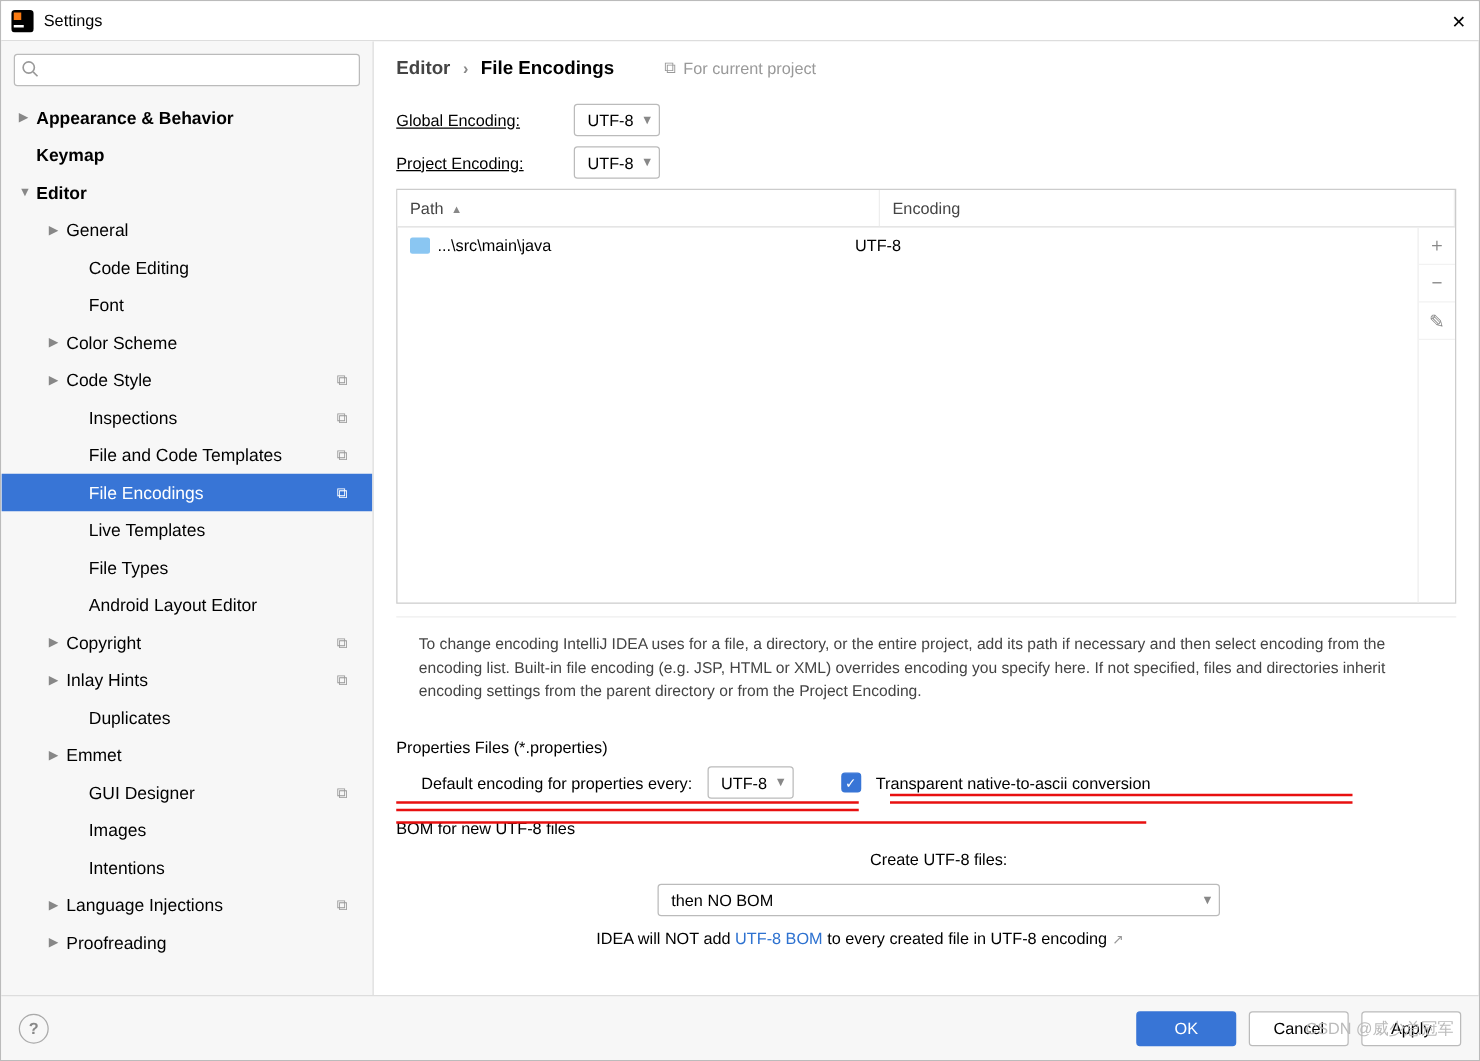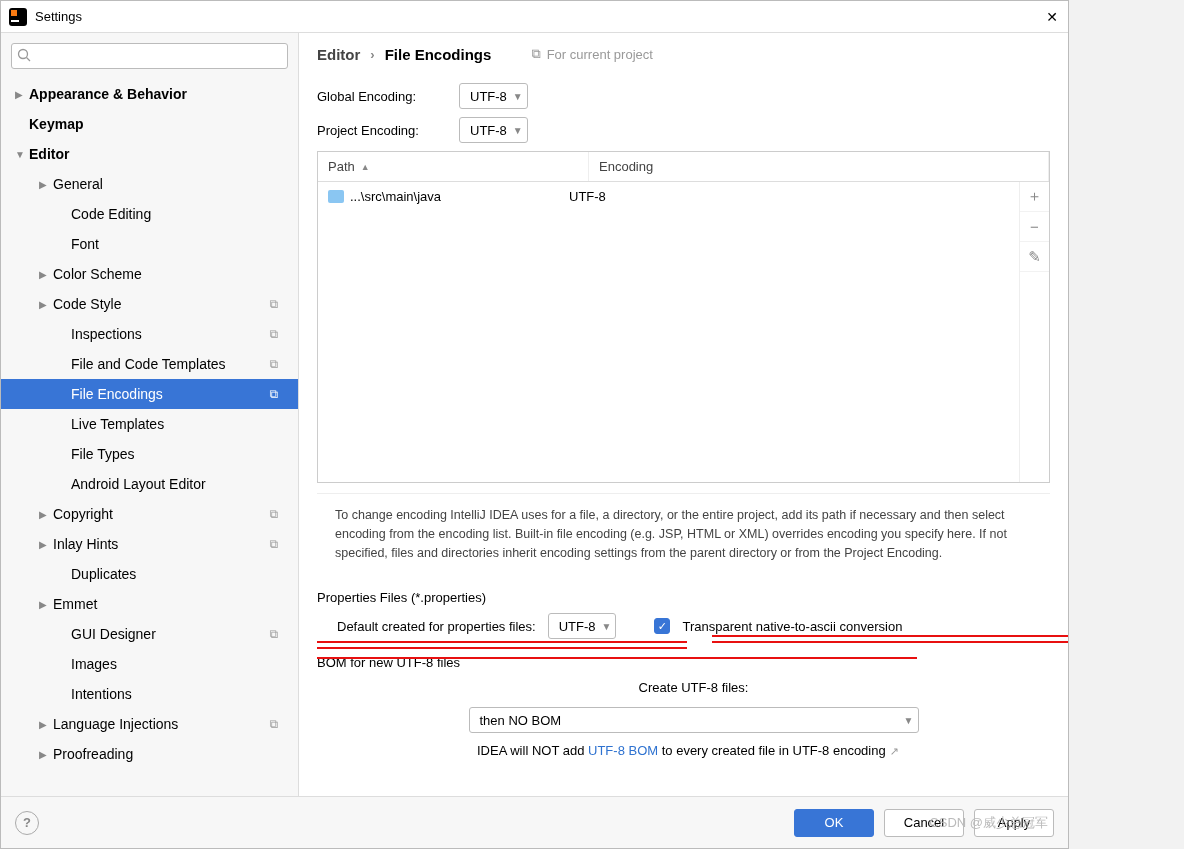--- a/index.html
+++ b/index.html
@@ -1,18 +1,18 @@
 <!DOCTYPE html>
 <html><head>
   <meta charset="utf-8">
   <style>
     * { box-sizing: border-box; margin: 0; padding: 0; }
     body { font-family: -apple-system, "Segoe UI", Arial, sans-serif; font-size: 13px; color: #000; background: #f2f2f2; width: 1184px; height: 849px; overflow: hidden; }
     
-    .window { width: 1069px; height: 849px; display: flex; flex-direction: column; background: #fff; border: 1px solid #bbb; }
+    .window { width: 1184px; height: 849px; display: flex; flex-direction: column; background: #fff; border: 1px solid #bbb; }
     
     .titlebar { height: 32px; display: flex; align-items: center; padding: 0 8px; border-bottom: 1px solid #ddd; background: #fff; }
     .titlebar .app-icon { width: 18px; height: 18px; margin-right: 8px; }
     .titlebar .title { flex: 1; font-size: 13px; }
     .titlebar .close { width: 16px; height: 16px; text-align: center; line-height: 16px; cursor: pointer; font-size: 14px; }
     
     .body { flex: 1; display: flex; overflow: hidden; }
     
     .sidebar { width: 298px; background: #f7f7f7; border-right: 1px solid #ddd; display: flex; flex-direction: column; overflow-y: auto; }
     .search-wrap { padding: 10px; }
@@ -35,21 +35,21 @@
     .main { flex: 1; display: flex; flex-direction: column; overflow: hidden; }
     .breadcrumb { height: 42px; display: flex; align-items: center; padding: 0 18px; gap: 10px; }
     .breadcrumb .crumb { font-size: 15px; font-weight: 700; }
     .breadcrumb .crumb.muted { font-weight: 600; color: #444; }
     .breadcrumb .sep { color: #888; font-weight: 600; }
     .breadcrumb .project-scope { margin-left: 30px; color: #999; font-size: 13px; display: flex; align-items: center; gap: 6px; }
     
     .content { flex: 1; overflow-y: auto; padding: 0 18px 10px 18px; }
     
     .row { display: flex; align-items: center; margin: 8px 0; gap: 12px; }
-    .row .rlabel { min-width: 130px; }
+    .row .rlabel { min-width: 130px; text-decoration: underline; }
     .dropdown { border: 1px solid #bbb; border-radius: 3px; background: #fff; height: 26px; display: inline-flex; align-items: center; padding: 0 4px 0 10px; cursor: pointer; gap: 6px; }
     .dropdown .dd-val { font-size: 13px; }
     .dropdown .dd-arrow { color: #888; font-size: 10px; }
     .dropdown.wide { min-width: 450px; justify-content: space-between; }
     
     .table { border: 1px solid #ccc; margin-top: 6px; }
     .table-head { display: flex; height: 30px; background: #fff; border-bottom: 1px solid #ddd; }
     .th { padding: 0 10px; display: flex; align-items: center; font-size: 13px; color: #444; border-right: 1px solid #eee; }
     .th.path { flex: 1; }
     .th.enc { width: 460px; }
@@ -264,21 +264,21 @@
               <div class="ta-btn">−</div>
               <div class="ta-btn">✎</div>
             </div>
           </div>
         </div>
 
         <div class="hint">To change encoding IntelliJ IDEA uses for a file, a directory, or the entire project, add its path if necessary and then select encoding from the encoding list. Built-in file encoding (e.g. JSP, HTML or XML) overrides encoding you specify here. If not specified, files and directories inherit encoding settings from the parent directory or from the Project Encoding.</div>
 
         <div class="section-title">Properties Files (*.properties)</div>
         <div class="section-indent annotated" style="display:flex;align-items:center;gap:12px;margin:8px 0 16px 0;">
-          <span>Default created for properties files:</span>
+          <span>Default encoding for properties every:</span>
           <div class="dropdown">
             <span class="dd-val">UTF-8</span>
             <span class="dd-arrow">▼</span>
           </div>
           <span style="width:14px"></span>
           <span class="checkbox">✓</span>
           <span>Transparent native-to-ascii conversion</span>
           <div class="red-underline" style="top:28px;left:0;width:370px"></div>
           <div class="red-underline" style="top:34px;left:0;width:370px"></div>
           <div class="red-underline" style="top:28px;left:395px;width:370px"></div>

